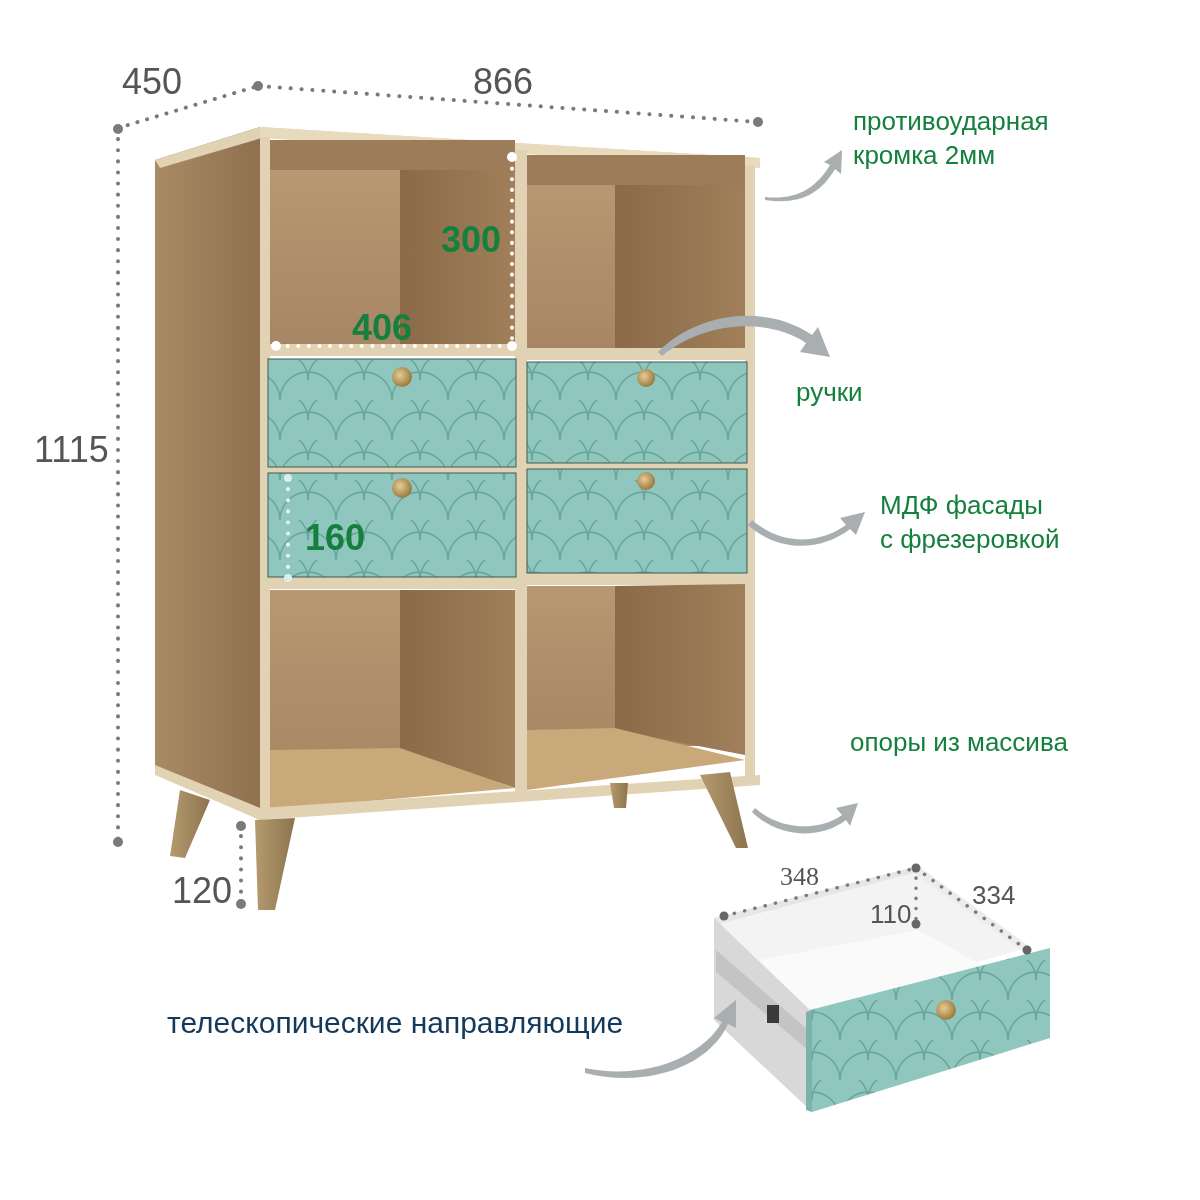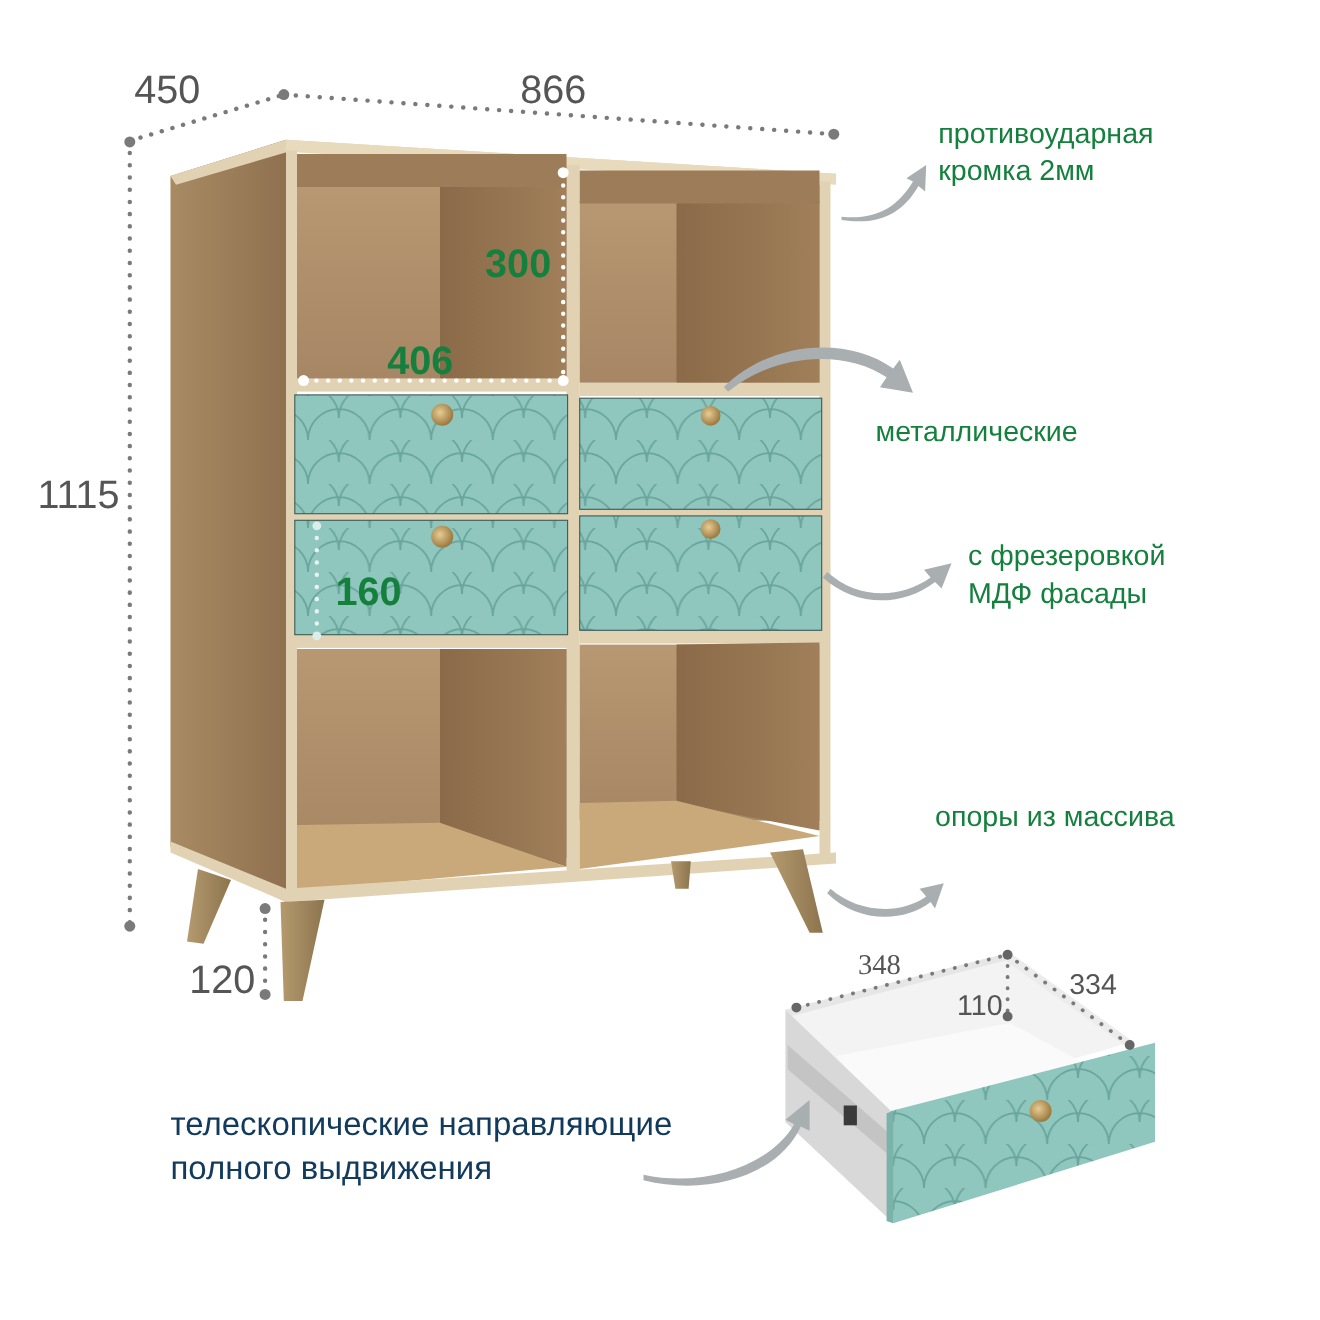--- a/index.html
+++ b/index.html
@@ -1,21 +1,21 @@
 <!DOCTYPE html>
 <html><head>
 <meta charset="utf-8">
 <style>
   html,body{margin:0;padding:0;background:#ffffff;}
   body{width:1200px;height:1200px;position:relative;overflow:hidden;font-family:"Liberation Sans",sans-serif;}
   .dim{position:absolute;color:#555555;font-size:36px;line-height:1;font-family:"Liberation Sans",sans-serif;}
   .dim-white{position:absolute;color:#15803d;font-size:36px;line-height:1;font-family:"Liberation Sans",sans-serif;font-weight:bold;}
   .dim-small{position:absolute;color:#555555;font-size:26px;line-height:1;font-family:"Liberation Sans",sans-serif;}
   .feature{position:absolute;color:#15803d;font-size:26px;line-height:34px;font-family:"Liberation Sans",sans-serif;}
-  .feature-blue{position:absolute;color:#123a5c;font-size:30px;line-height:40px;font-family:"Liberation Sans",sans-serif;}
+  .feature-blue{position:absolute;color:#123a5c;font-size:30px;line-height:40px;font-family:"Liberation Sans",sans-serif;margin-left:12px;}
   .feature span,.feature-blue span{display:block;white-space:nowrap;}
   svg{position:absolute;left:0;top:0;}
 </style>
 </head>
 <body>
 
 <svg width="1200" height="1200" viewBox="0 0 1200 1200">
   <defs>
     <linearGradient id="sideGrad" x1="0" x2="1" y1="0" y2="0">
       <stop offset="0" stop-color="#a88a63"></stop>
@@ -161,25 +161,24 @@
 
 <div class="dim-small" style="left:780px;top:864px;font-family:Liberation Serif, serif;">348</div>
 <div class="dim-small" style="left:972px;top:882px;">334</div>
 <div class="dim-small" style="left:870px;top:901px;">110</div>
 
 <div class="feature" style="left:853px;top:104px;">
   <span>противоударная</span>
   <span>кромка 2мм</span>
 </div>
 <div class="feature" style="left:796px;top:375px;">
-  <span>металлические</span>
+  <span>ручки</span>
 </div>
 <div class="feature" style="left:880px;top:488px;">
+  <span>МДФ фасады</span>
   <span>с фрезеровкой</span>
-  <span>МДФ фасады</span>
 </div>
 <div class="feature" style="left:850px;top:725px;">
   <span>опоры из массива</span>
 </div>
 <div class="feature-blue" style="left:155px;top:1003px;">
   <span>телескопические направляющие</span>
-  <span>полного выдвижения</span>
 </div>
 
 </body></html>

